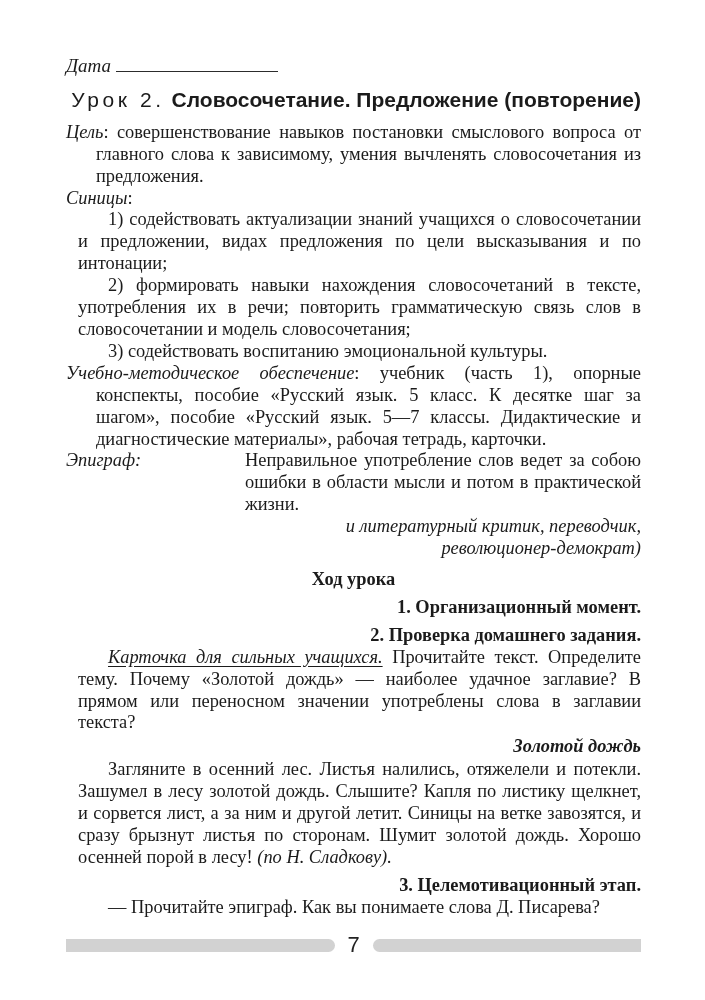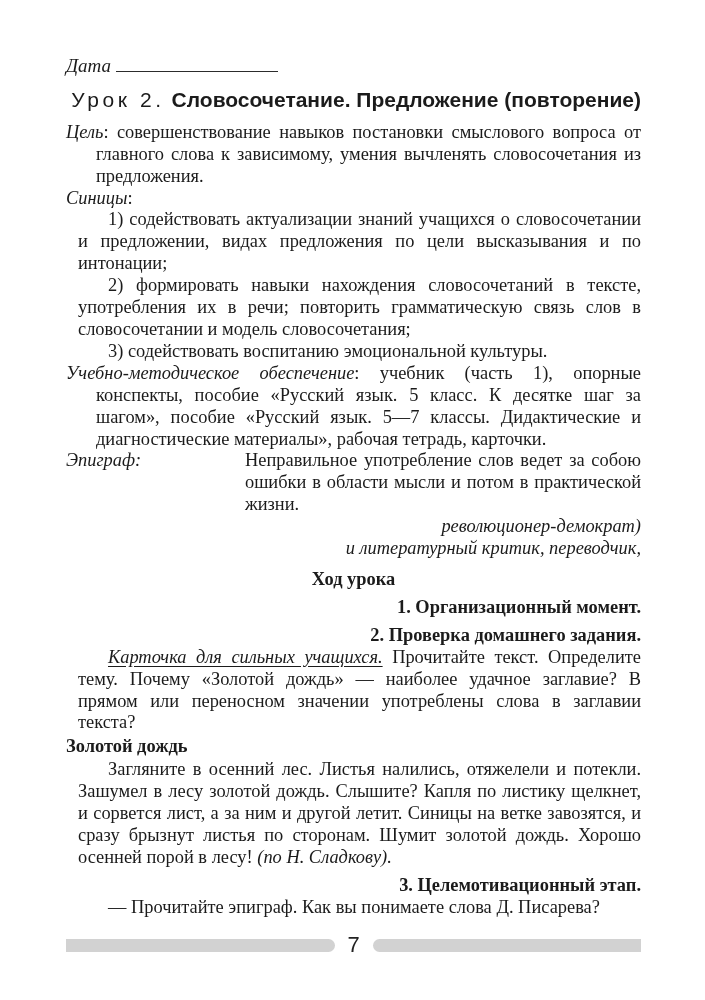--- a/index.html
+++ b/index.html
@@ -44,21 +44,21 @@
   .ind  { text-indent: 30px; margin-left: 12px; }
 
   .epigraph { display: flex; align-items: flex-start; gap: 8px; }
   .epigraph-label { flex: 0 0 auto; font-style: italic; }
   .epigraph-block { margin-left: auto; width: 396px; }
   .epigraph-text { text-align: justify; }
   .epigraph-attr { text-align: right; font-style: italic; }
 
   .flow-title { text-align: center; font-weight: 700; margin: 9px 0 6px; }
   .step { font-weight: 700; margin-top: 6px; text-indent: 30px; text-align: right; }
-  .reading-title { text-align: left; font-weight: 700; margin: 2px 0 1px; }
+  .reading-title { text-align: right; font-weight: 700; margin: 2px 0 1px; font-style: italic; }
 
   .footer {
     position: absolute;
     left: 66px; right: 64px; bottom: 44px;
     display: flex; align-items: center;
   }
   .bar { flex: 1 1 auto; height: 13px; background: #d2d2d2; }
   .bar-left  { border-radius: 0 7px 7px 0; }
   .bar-right { border-radius: 7px 0 0 7px; }
   .page-number {
@@ -89,22 +89,22 @@
   <p class="ind">1) содействовать актуализации знаний учащихся о словосочетании и предложении, видах предложения по цели высказывания и по интонации;</p>
   <p class="ind">2) формировать навыки нахождения словосочетаний в тексте, употребления их в речи; повторить грамматическую связь слов в словосочетании и модель словосочетания;</p>
   <p class="ind">3) содействовать воспитанию эмоциональной культуры.</p>
 
   <p class="hang"><span class="it">Учебно-методическое обеспечение</span><span>: учебник (часть 1), опорные конспекты, пособие «Русский язык. 5 класс. К десятке шаг за шагом», пособие «Русский язык. 5—7 классы. Дидактические и диагностические материалы», рабочая тетрадь, карточки.</span></p>
 
   <div class="epigraph">
     <span class="epigraph-label">Эпиграф:</span>
     <div class="epigraph-block">
       <div class="epigraph-text">Неправильное употребление слов ведет за собою ошибки в области мысли и потом в практической жизни.</div>
+      <div class="epigraph-attr">и литературный критик, переводчик,</div>
       <div class="epigraph-attr">революционер-демократ)</div>
-      <div class="epigraph-attr">и литературный критик, переводчик,</div>
     </div>
   </div>
 
   <p class="flow-title">Ход урока</p>
 
   <p class="step">1. Организационный момент.</p>
   <p class="step">2. Проверка домашнего задания.</p>
 
   <p class="ind"><span class="ul-it">Карточка для сильных учащихся.</span><span> Прочитайте текст. Определите тему. Почему «Золотой дождь» — наиболее удачное заглавие? В прямом или переносном значении употреблены слова в заглавии текста?</span></p>
 

